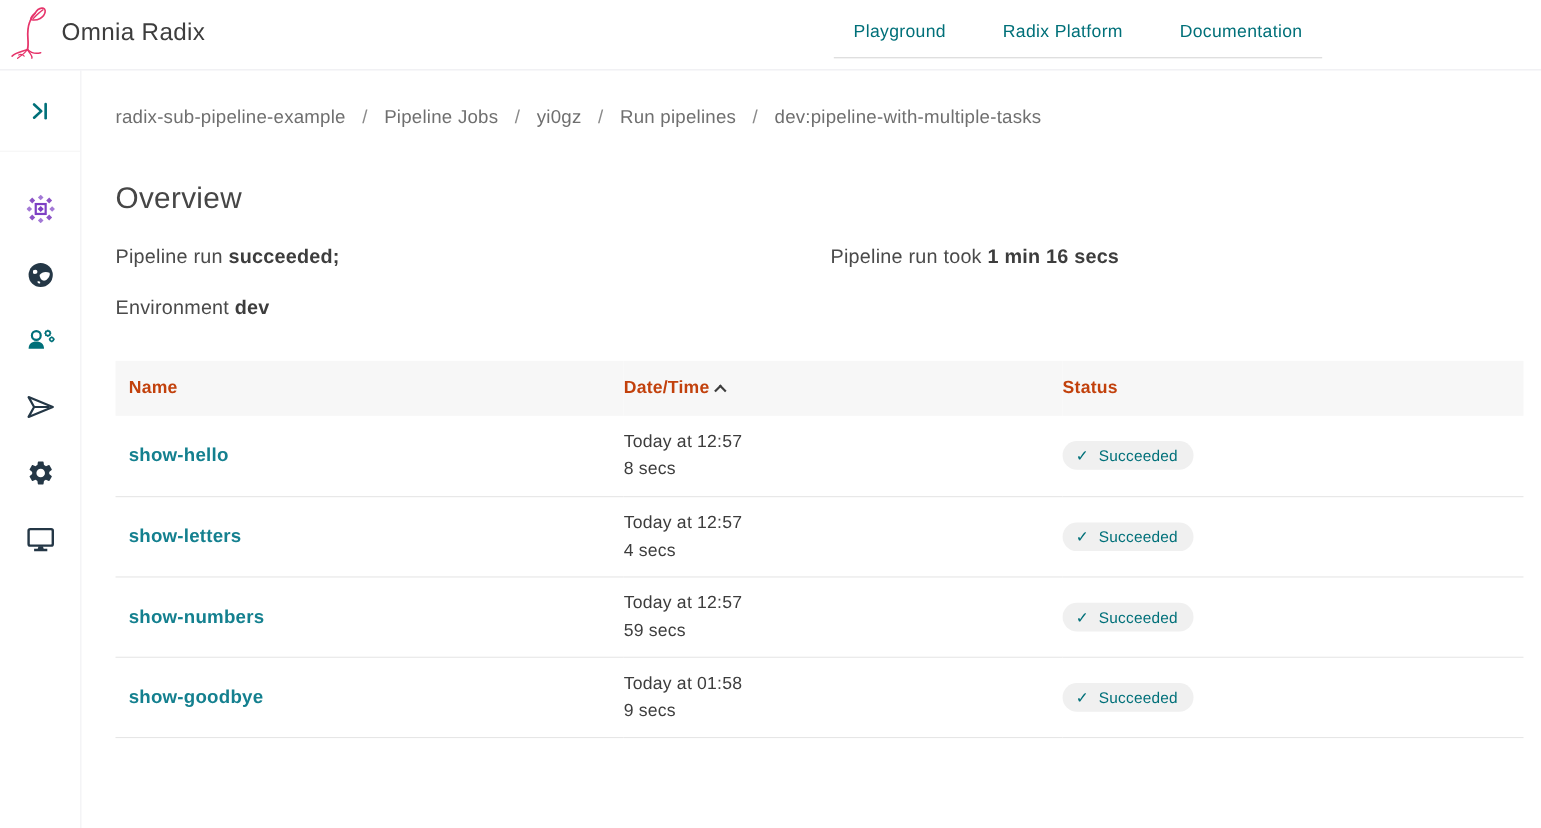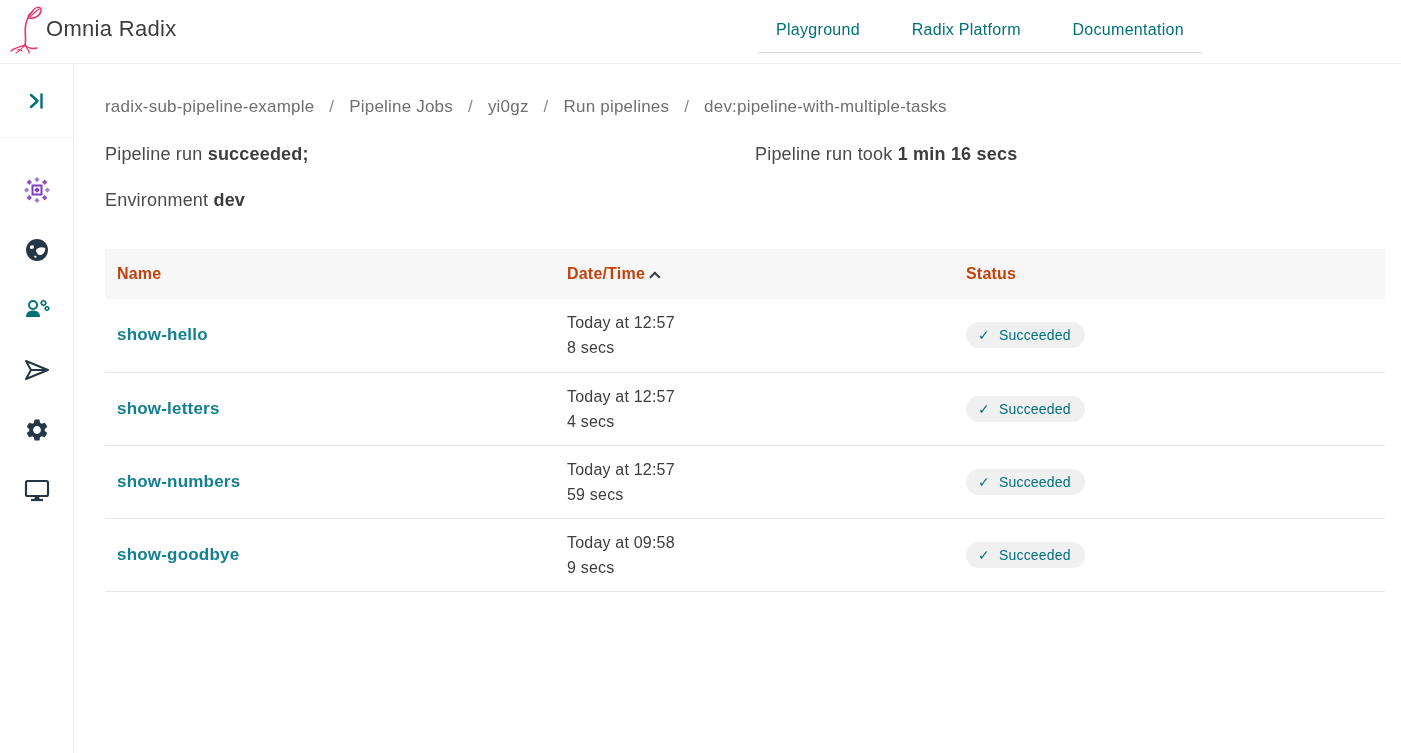--- a/index.html
+++ b/index.html
@@ -1,21 +1,21 @@
 <!DOCTYPE html>
 <html><head>
 <meta charset="utf-8">
 <style>
   * { margin:0; padding:0; box-sizing:border-box; }
   html,body { width:1401px; height:753px; background:#fff; overflow:hidden;
     font-family:"Liberation Sans", sans-serif; color:#3d3d3d; }
 
   
   .header { position:relative; height:64px; background:#fff; border-bottom:1px solid #ececef; }
-  .brand { position:absolute; left:8px; top:4px; display:flex; align-items:center; }
+  .brand { position:absolute; left:8px; top:4px; display:flex; align-items:center; gap:10px; }
   .brand-logo { width:38px; height:50px; }
   .brand-title { font-size:22px; font-weight:400; color:#3d3d3d; letter-spacing:.3px; }
   .topnav { position:absolute; left:758px; top:0; width:444px; display:flex;
     justify-content:space-between; align-items:center; padding:21px 18px 13px 18px;
     border-bottom:1px solid #d8d8d8; }
   .topnav a { font-size:16px; color:#007079; text-decoration:none; letter-spacing:.3px; cursor:pointer; }
 
   
   .layout { display:flex; height:689px; }
   .sidebar { width:74px; border-right:1px solid #f0f0f2; background:#fff; flex-shrink:0; }
@@ -158,20 +158,21 @@
       <span class="sep">/</span>
       <span class="crumb">Pipeline Jobs</span>
       <span class="sep">/</span>
       <span class="crumb">yi0gz</span>
       <span class="sep">/</span>
       <span class="crumb">Run pipelines</span>
       <span class="sep">/</span>
       <span class="crumb">dev:pipeline-with-multiple-tasks</span>
     </div>
 
+    <h1 class="overview-title">Overview</h1>
 
     <div class="info">
       <div class="info-col-left">
         <div class="info-line">
           <span>Pipeline run </span><b>succeeded;</b>
         </div>
         <div class="info-line">
           <span>Environment </span><b>dev</b>
         </div>
       </div>
@@ -225,21 +226,21 @@
               <div class="dt-line">59 secs</div>
             </td>
           <td><span class="badge">
                 <span class="check">✓</span>
                 <span>Succeeded</span>
               </span></td>
         </tr>
         <tr>
           <td><a class="name-link">show-goodbye</a></td>
           <td>
-              <div class="dt-line">Today at 09:58</div>
+              <div class="dt-line">Today at 01:58</div>
               <div class="dt-line">9 secs</div>
             </td>
           <td><span class="badge">
                 <span class="check">✓</span>
                 <span>Succeeded</span>
               </span></td>
         </tr>
       </tbody>
     </table>
 

